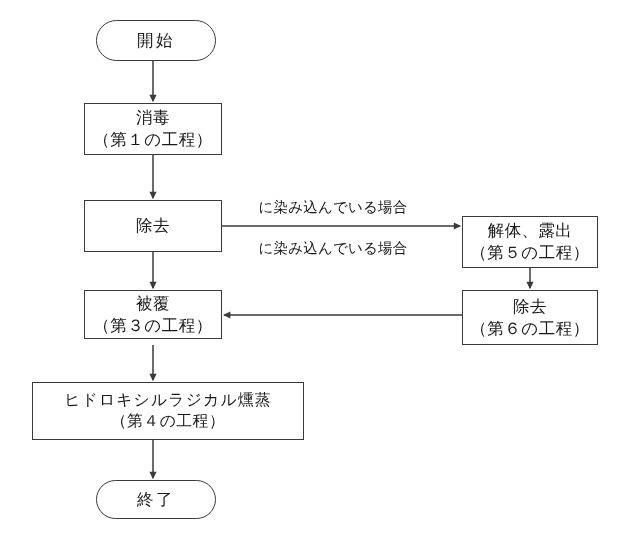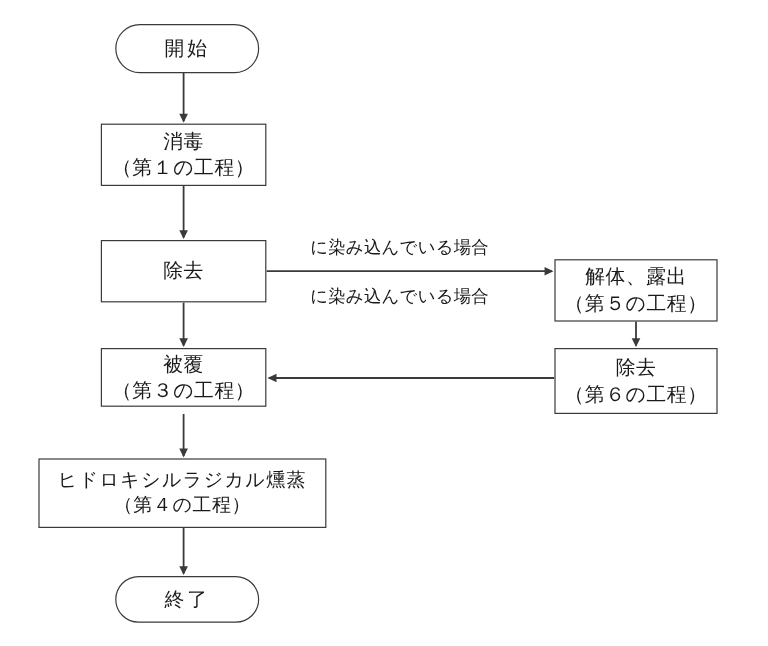--- a/index.html
+++ b/index.html
@@ -122,21 +122,21 @@
 
   <div class="node" style="left:84px; top:200px; width:138px; height:52px;">
     <span>除去</span>
   </div>
 
   <div class="node" style="left:84px; top:290px; width:138px; height:49px;">
     <span>被覆</span>
     <span class="line2">（第３の工程）</span>
   </div>
 
-  <div class="node wide" style="left:32px; top:382px; width:240px; height:58px;">
+  <div class="node wide" style="left:32px; top:382px; width:272px; height:58px;">
     <span>ヒドロキシルラジカル燻蒸</span>
     <span class="line2">（第４の工程）</span>
   </div>
 
   <div class="node terminator" style="left:96px; top:480px; width:120px; height:39px;">
     <span>終了</span>
   </div>
 
   <div class="node" style="left:462px; top:200px; width:136px; height:52px;margin-top:16px;">
     <span>解体、露出</span>

